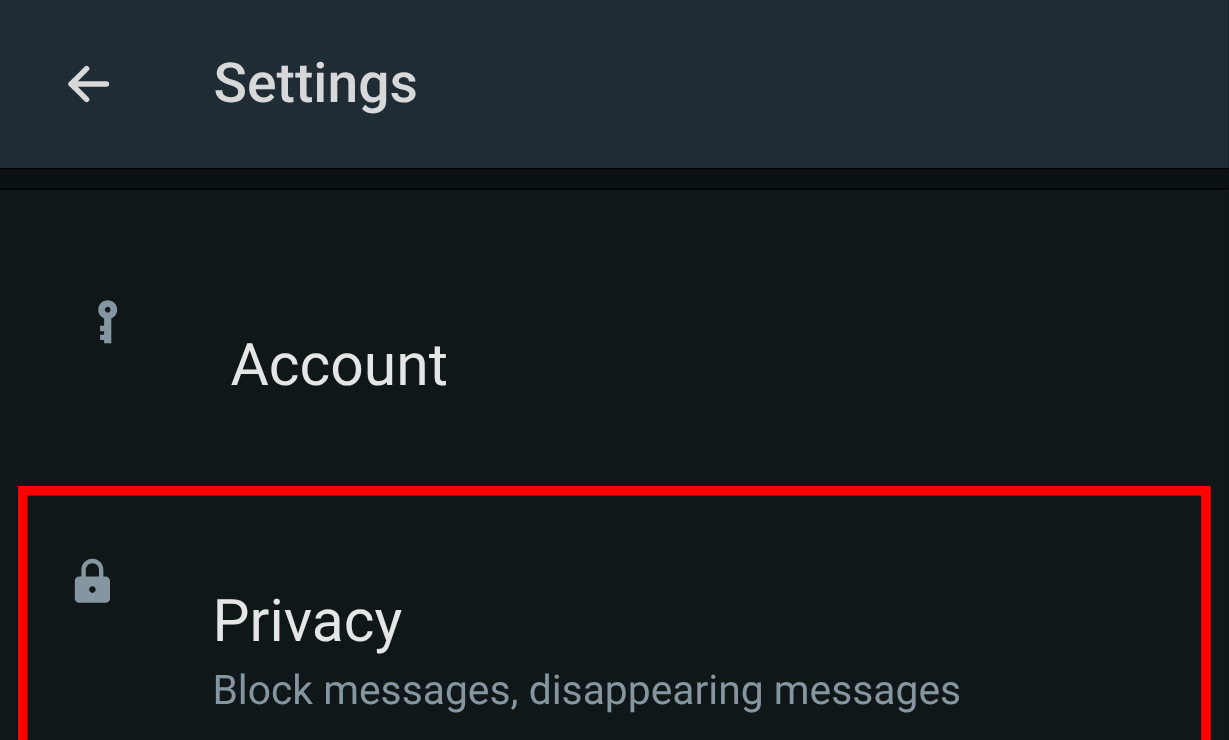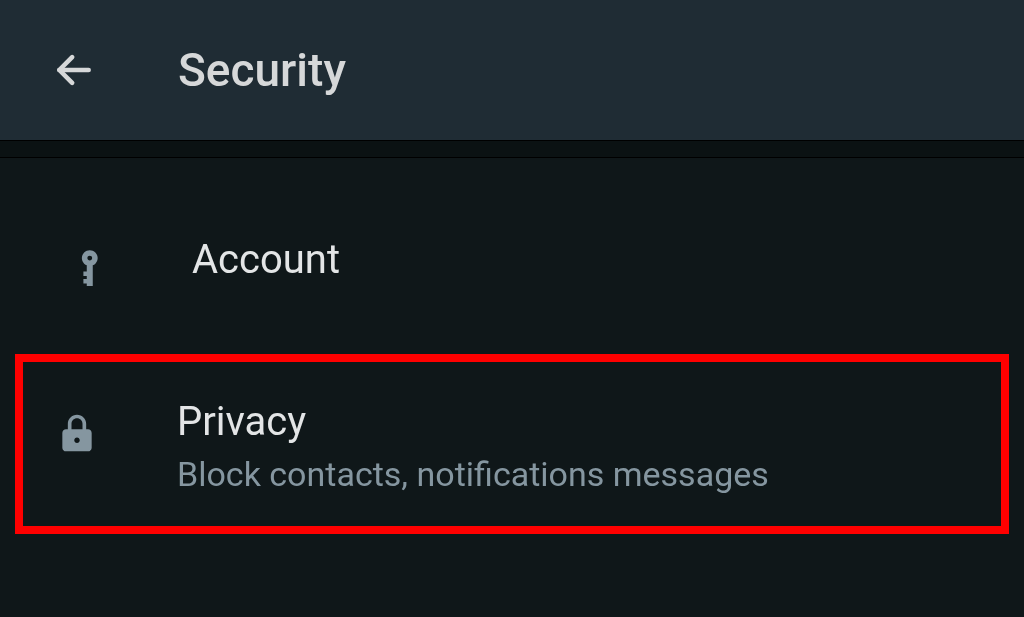--- a/index.html
+++ b/index.html
@@ -66,24 +66,25 @@
     }
     .list-item-icon svg {
       width: 38px;
       height: 38px;
     }
     .list-item-text {
       flex: 1;
     }
     .list-item-title {
       color: #e3e5e6;
-      font-size: 40px;
+      font-size: 49px;
       font-weight: 400;
       line-height: 1.2;
       margin-bottom: 6px;
+      margin-top: 40px;
     }
     .list-item-description {
       color: #8596a0;
       font-size: 34px;
       font-weight: 400;
       line-height: 1.35;
     }
     .highlight-box {
       border: 8px solid #ff0000;
       margin: 0 15px;
@@ -104,21 +105,21 @@
 </head>
 <body>
 
 <div class="header">
   <div class="back-arrow">
     <svg viewBox="0 0 24 24" fill="none" stroke="currentColor" stroke-width="2.5" stroke-linecap="round" stroke-linejoin="round">
       <line x1="20" y1="12" x2="4" y2="12"></line>
       <polyline points="11 5 4 12 11 19"></polyline>
     </svg>
   </div>
-  <div class="header-title">Security</div>
+  <div class="header-title">Settings</div>
 </div>
 
 <div class="divider"></div>
 
 <div class="content">
 
   <div class="list-item">
     <div class="list-item-icon">
       <svg viewBox="0 0 24 24" fill="currentColor">
         <path d="M7 14c-2.76 0-5-2.24-5-5s2.24-5 5-5 5 2.24 5 5c0 .68-.14 1.33-.39 1.93l9.39 9.39v2.68h-2.68l-1.32-1.32-1.5 1.5-2-2 1.5-1.5-1.32-1.32-1.5 1.5-2-2 1.5-1.5-2.75-2.75C8.33 13.86 7.68 14 7 14zm-1.5-5c0 .83.67 1.5 1.5 1.5S8.5 9.83 8.5 9 7.83 7.5 7 7.5 5.5 8.17 5.5 9z" transform="rotate(45 12 12)"></path>
@@ -134,18 +135,18 @@
 
   <div class="highlight-box">
     <div class="list-item">
       <div class="list-item-icon privacy-icon">
         <svg viewBox="0 0 24 24" fill="currentColor">
           <path d="M18 10h-1V7c0-2.76-2.24-5-5-5S7 4.24 7 7v3H6c-1.1 0-2 .9-2 2v8c0 1.1.9 2 2 2h12c1.1 0 2-.9 2-2v-8c0-1.1-.9-2-2-2zM9 7c0-1.66 1.34-3 3-3s3 1.34 3 3v3H9V7zm3 10.5c-.83 0-1.5-.67-1.5-1.5s.67-1.5 1.5-1.5 1.5.67 1.5 1.5-.67 1.5-1.5 1.5z"></path>
         </svg>
       </div>
       <div class="list-item-text">
         <div class="list-item-title">Privacy</div>
-        <div class="list-item-description">Block contacts, notifications messages</div>
+        <div class="list-item-description">Block messages, disappearing messages</div>
       </div>
     </div>
   </div>
 
 </div>
 
 </body></html>

